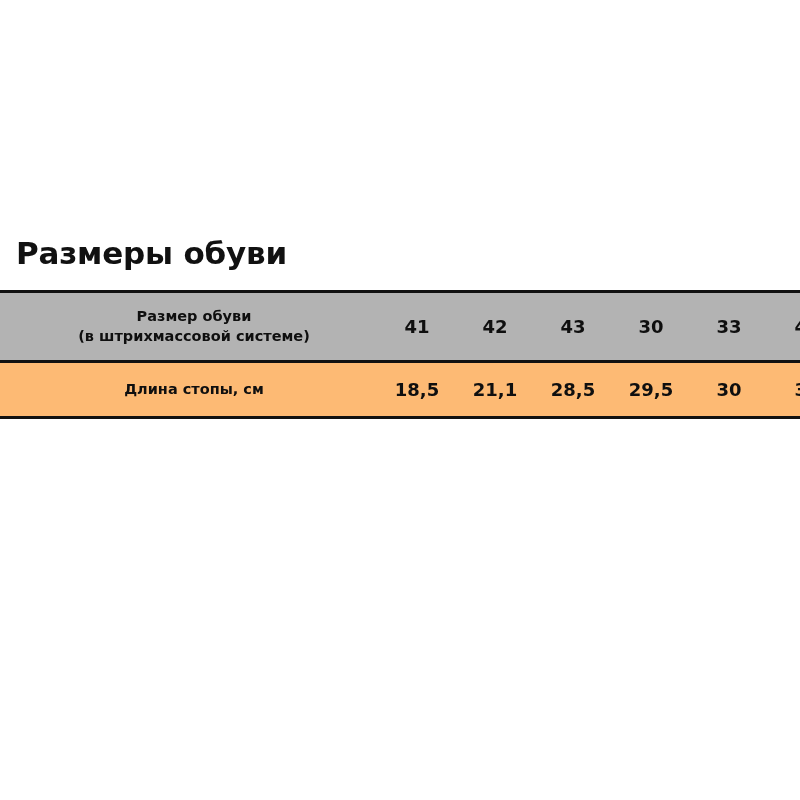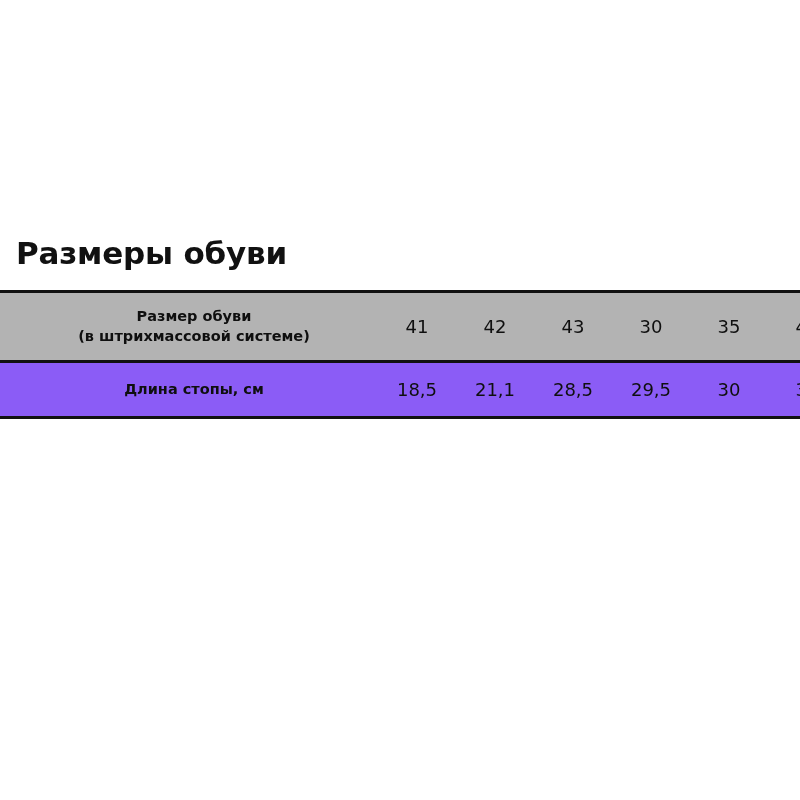--- a/index.html
+++ b/index.html
@@ -49,41 +49,41 @@
     background: #b3b3b3;
   }
 
   table.size-table tr.header-row td {
     border-top: 3px solid #111111;
     border-bottom: 3px solid #111111;
   }
 
   table.size-table tr.data-row td {
     border-bottom: 3px solid #111111;
-    background: #8b5cf6;
+    background: #fdba74;
   }
 
   td.row-label {
     text-align: center;
     padding: 14px 6px 14px 16px;
     font-size: 14.5px;
     font-weight: bold;
     line-height: 1.35;
     vertical-align: middle;
     width: 356px;
   }
 
   td.row-label .sub {
     display: block;
   }
 
   td.value {
     text-align: center;
     font-size: 18px;
-    font-weight: normal;
+    font-weight: bold;
     vertical-align: middle;
     padding: 14px 2px;
     width: 74px;
   }
 
   tr.data-row td.value {
     font-size: 18px;
     padding: 16px 2px;
   }
 
@@ -104,21 +104,21 @@
       <tbody>
         <tr class="header-row">
           <td class="row-label">
             <span>Размер обуви</span>
             <span class="sub">(в штрихмассовой системе)</span>
           </td>
           <td class="value">41</td>
           <td class="value">42</td>
           <td class="value">43</td>
           <td class="value">30</td>
-          <td class="value">35</td>
+          <td class="value">33</td>
           <td class="value">46</td>
         </tr>
         <tr class="data-row">
           <td class="row-label">Длина стопы, см</td>
           <td class="value">18,5</td>
           <td class="value">21,1</td>
           <td class="value">28,5</td>
           <td class="value">29,5</td>
           <td class="value">30</td>
           <td class="value">31</td>

